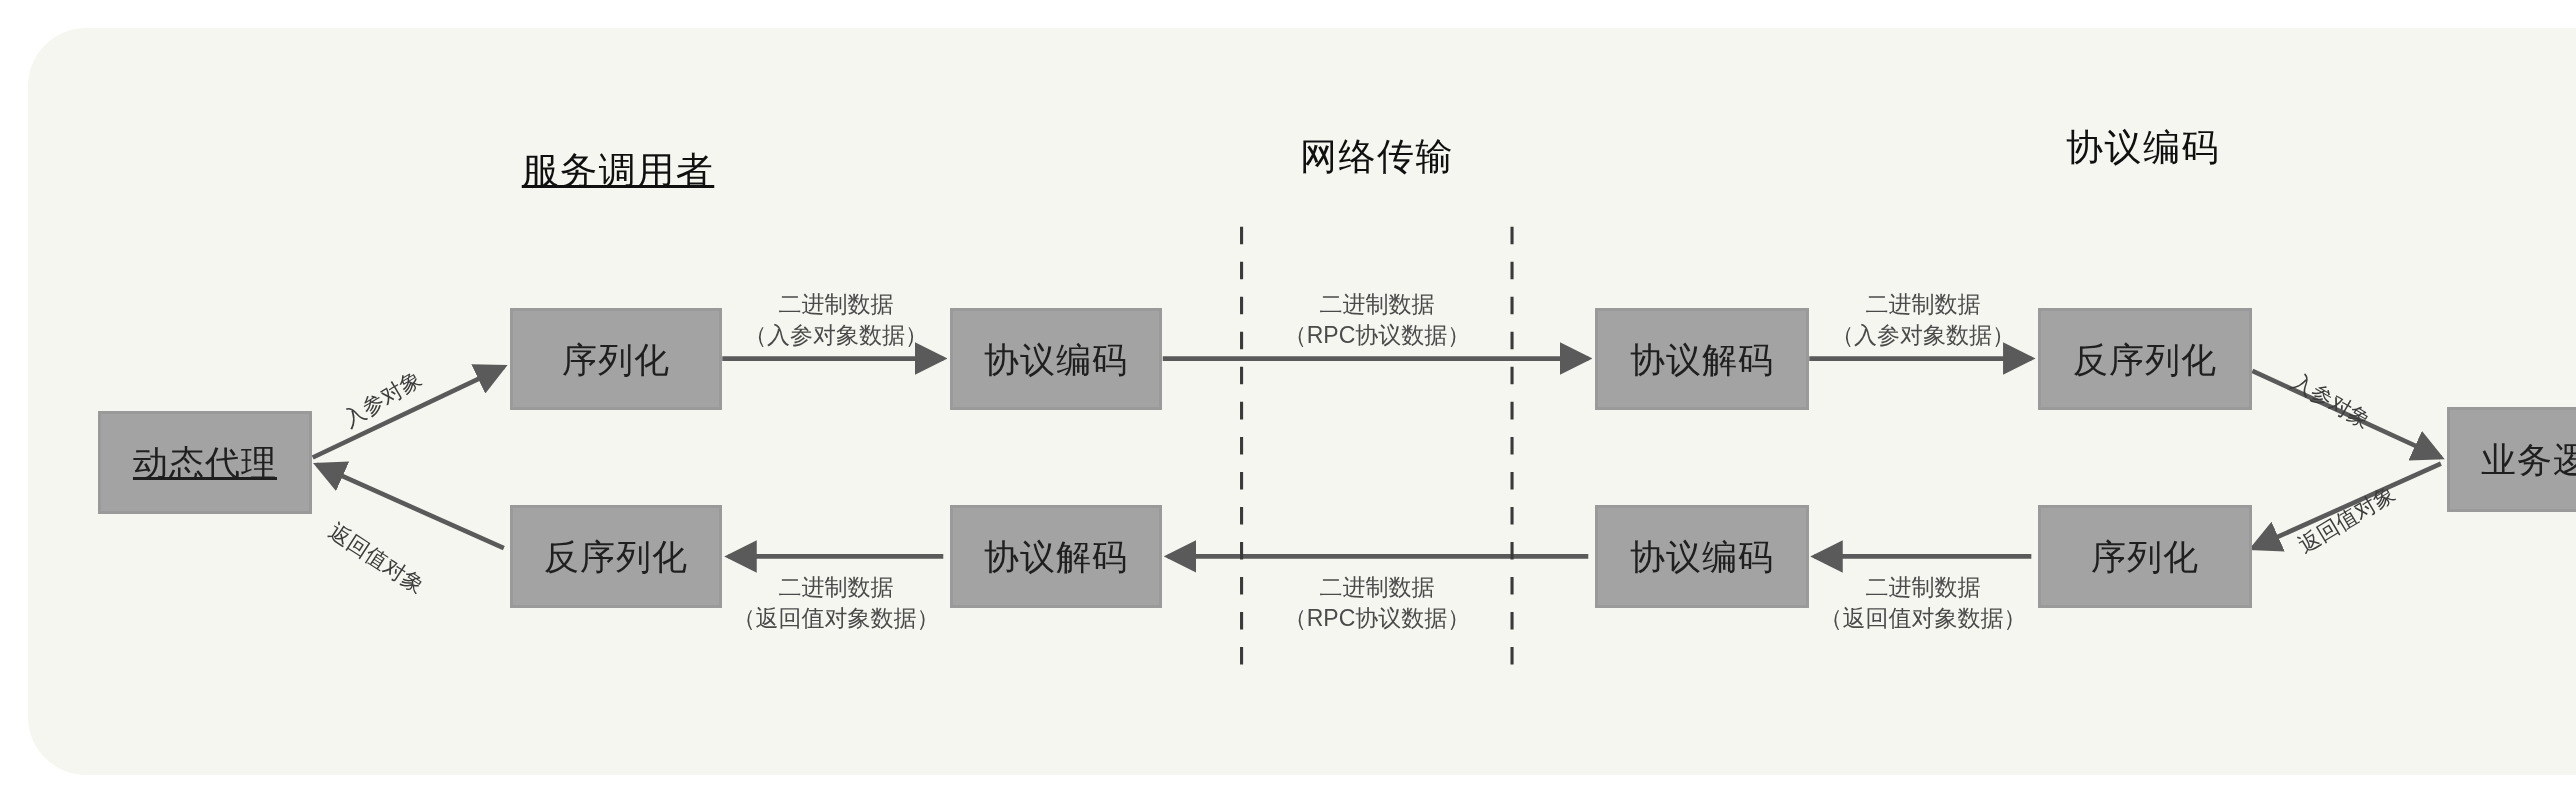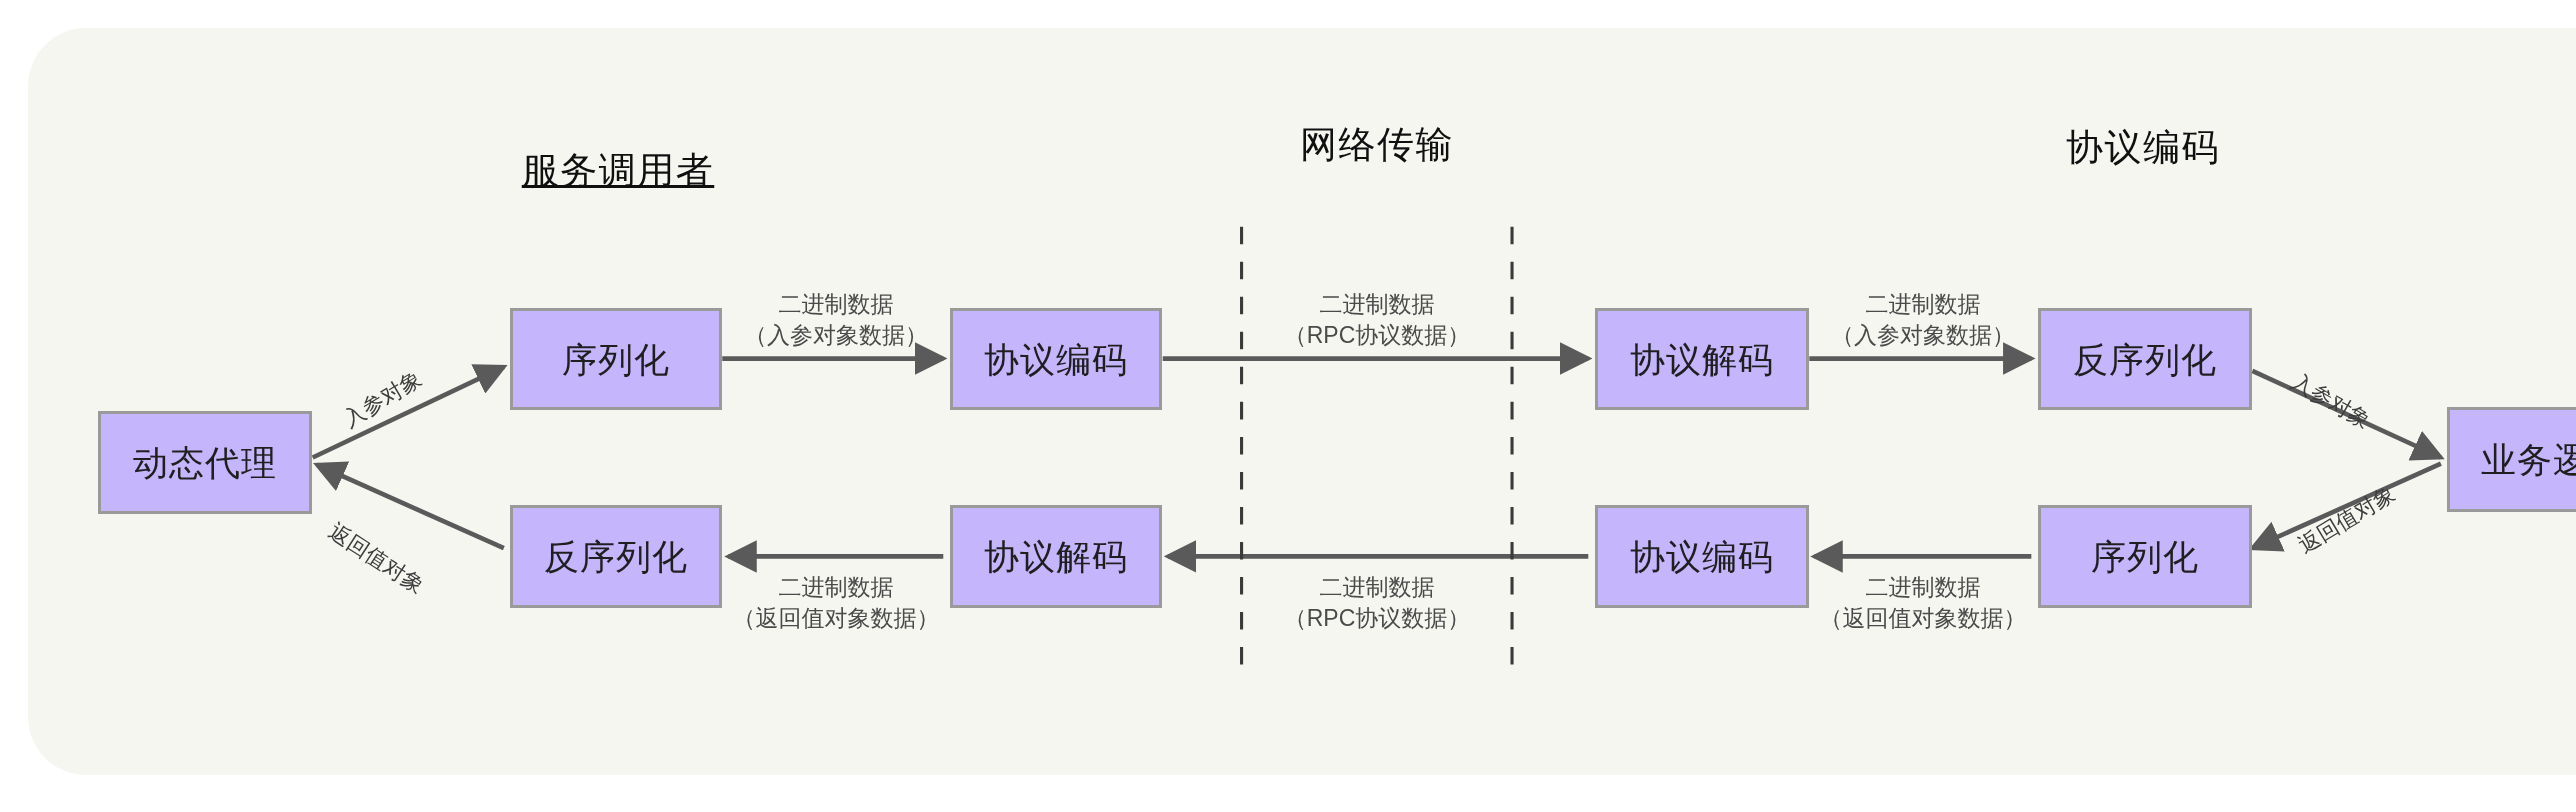--- a/index.html
+++ b/index.html
@@ -24,21 +24,21 @@
     position: absolute;
     left: 28px;
     top: 28px;
     width: 2691px;
     height: 747px;
     background: #f6f6f1;
     border-radius: 58px;
   }
   .node {
     position: absolute;
-    background: #c4b5fd;
+    background: #a3a3a3;
     border: 3.1px solid #9a9a9a;
     box-sizing: border-box;
     display: flex;
     align-items: center;
     justify-content: center;
     color: #1f1f1f;
     font-size: 35px;
     letter-spacing: 1px;
     line-height: 1;
     white-space: nowrap;
@@ -104,24 +104,24 @@
     <line x1="3943" y1="1080" x2="3522" y2="1080" stroke="#5a5a5a" stroke-width="9" marker-end="url(#arrowhead)"></line>
     <line x1="3083" y1="1080" x2="2267" y2="1080" stroke="#5a5a5a" stroke-width="9" marker-end="url(#arrowhead)"></line>
     <line x1="1831" y1="1080" x2="1414" y2="1080" stroke="#5a5a5a" stroke-width="9" marker-end="url(#arrowhead)"></line>
     <line x1="978" y1="1064" x2="615" y2="902" stroke="#5a5a5a" stroke-width="9" marker-end="url(#arrowhead)"></line>
 
     <line x1="2410" y1="440" x2="2410" y2="1310" stroke="#3a3a3a" stroke-width="6" stroke-dasharray="34 34"></line>
     <line x1="2935" y1="440" x2="2935" y2="1310" stroke="#3a3a3a" stroke-width="6" stroke-dasharray="34 34"></line>
   </svg>
 
   <div class="lane-title" style="left:618px; top:152px;text-decoration:underline;">服务调用者</div>
-  <div class="lane-title" style="left:1377px; top:126px;">网络传输</div>
+  <div class="lane-title" style="left:1377px; top:138px;">网络传输</div>
   <div class="lane-title" style="left:2143px; top:129px;">协议编码</div>
 
-  <div class="node" style="left:98px; top:411px; width:214px; height:103px;">动态代理</div>
+  <div class="node" style="left:98px; top:411px; width:214px; height:103px;text-decoration:underline;">动态代理</div>
   <div class="node" style="left:510px; top:308px; width:212px; height:102px;">序列化</div>
   <div class="node" style="left:950px; top:308px; width:212px; height:102px;">协议编码</div>
   <div class="node" style="left:1595px; top:308px; width:214px; height:102px;">协议解码</div>
   <div class="node" style="left:2038px; top:308px; width:214px; height:102px;">反序列化</div>
   <div class="node" style="left:2447px; top:407px; width:212px; height:105px;">业务逻辑</div>
   <div class="node" style="left:510px; top:505px; width:212px; height:103px;">反序列化</div>
   <div class="node" style="left:950px; top:505px; width:212px; height:103px;">协议解码</div>
   <div class="node" style="left:1595px; top:505px; width:214px; height:103px;">协议编码</div>
   <div class="node" style="left:2038px; top:505px; width:214px; height:103px;">序列化</div>
 

